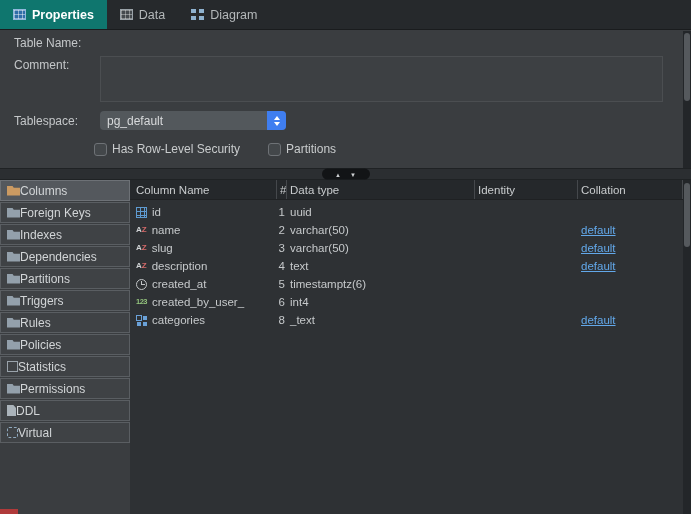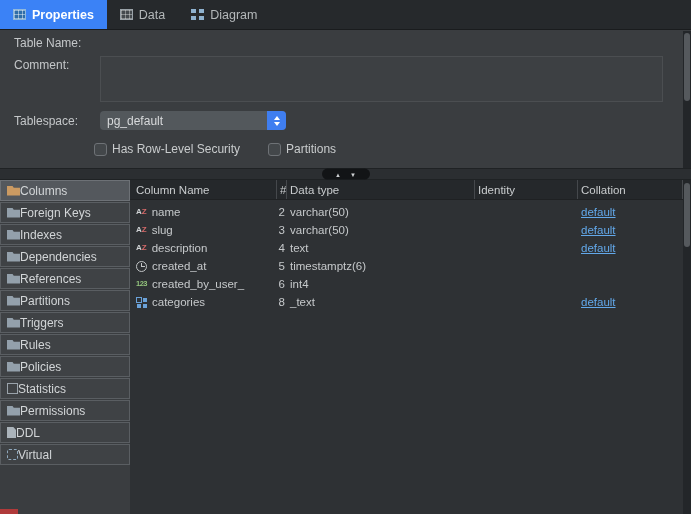--- a/index.html
+++ b/index.html
@@ -3,21 +3,21 @@
 <meta charset="utf-8">
 <style>
   * { box-sizing: border-box; margin: 0; padding: 0; }
   html,body { width: 691px; height: 514px; overflow: hidden; }
   body { font-family: "Liberation Sans", sans-serif; background: #2e3134; }
   .window { position: relative; width: 691px; height: 514px; background: #3a3d40; overflow: hidden; }
 
   
   .tabbar { height: 30px; background: #26292c; display: flex; align-items: stretch; border-bottom: 1px solid #1a1c1e; }
   .tab { display: flex; align-items: center; gap: 6px; padding: 0 13px; color: #b4b8ba; font-size: 12.5px; cursor: default; }
-  .tab.active { background: #3b82f6; color: #ffffff; font-weight: bold; }
+  .tab.active { background: #0f766e; color: #ffffff; font-weight: bold; }
   .ic-tab-table { width: 13px; height: 11px; border: 1px solid #8fb8dd; background: #2f6da8;
     background-image: linear-gradient(rgba(255,255,255,.45) 1px, transparent 1px),
                       linear-gradient(90deg, rgba(255,255,255,.45) 1px, transparent 1px);
     background-size: 4px 4px; flex: 0 0 auto; }
   .ic-tab-grid { width: 13px; height: 11px; border: 1px solid #9aa2a8; background: #44494d;
     background-image: linear-gradient(rgba(255,255,255,.35) 1px, transparent 1px),
                       linear-gradient(90deg, rgba(255,255,255,.35) 1px, transparent 1px);
     background-size: 4px 4px; flex: 0 0 auto; }
   .ic-tab-diagram { width: 13px; height: 11px; position: relative; flex: 0 0 auto; }
   .ic-tab-diagram::before { content: ""; position: absolute; left: 0; top: 0; width: 5px; height: 4px;
@@ -180,24 +180,20 @@
         <div class="sb-item">
           <span class="sb-ic ic-folder"></span>
           <span class="sb-label">Indexes</span>
         </div>
         <div class="sb-item">
           <span class="sb-ic ic-folder"></span>
           <span class="sb-label">Dependencies</span>
         </div>
         <div class="sb-item">
           <span class="sb-ic ic-folder"></span>
-          <span class="sb-label">References</span>
-        </div>
-        <div class="sb-item">
-          <span class="sb-ic ic-folder"></span>
           <span class="sb-label">Partitions</span>
         </div>
         <div class="sb-item">
           <span class="sb-ic ic-folder"></span>
           <span class="sb-label">Triggers</span>
         </div>
         <div class="sb-item">
           <span class="sb-ic ic-folder"></span>
           <span class="sb-label">Rules</span>
         </div>
@@ -226,20 +222,30 @@
       <div class="t-header">
           <div class="hc">Column Name</div>
           <div class="hc">#</div>
           <div class="hc">Data type</div>
           <div class="hc">Identity</div>
           <div class="hc">Collation</div>
         </div>
       <div class="t-body">
           <div class="t-row">
             <div class="cell-name">
+              <span class="ticon ic-id"></span>
+              <span>id</span>
+            </div>
+            <div class="cell-num">1</div>
+            <div class="cell-type">uuid</div>
+            <div class="cell-identity"></div>
+            <div class="cell-coll"></div>
+          </div>
+          <div class="t-row">
+            <div class="cell-name">
               <span class="ticon ic-az"></span>
               <span>name</span>
             </div>
             <div class="cell-num">2</div>
             <div class="cell-type">varchar(50)</div>
             <div class="cell-identity"></div>
             <div class="cell-coll"><a>default</a></div>
           </div>
           <div class="t-row">
             <div class="cell-name">

